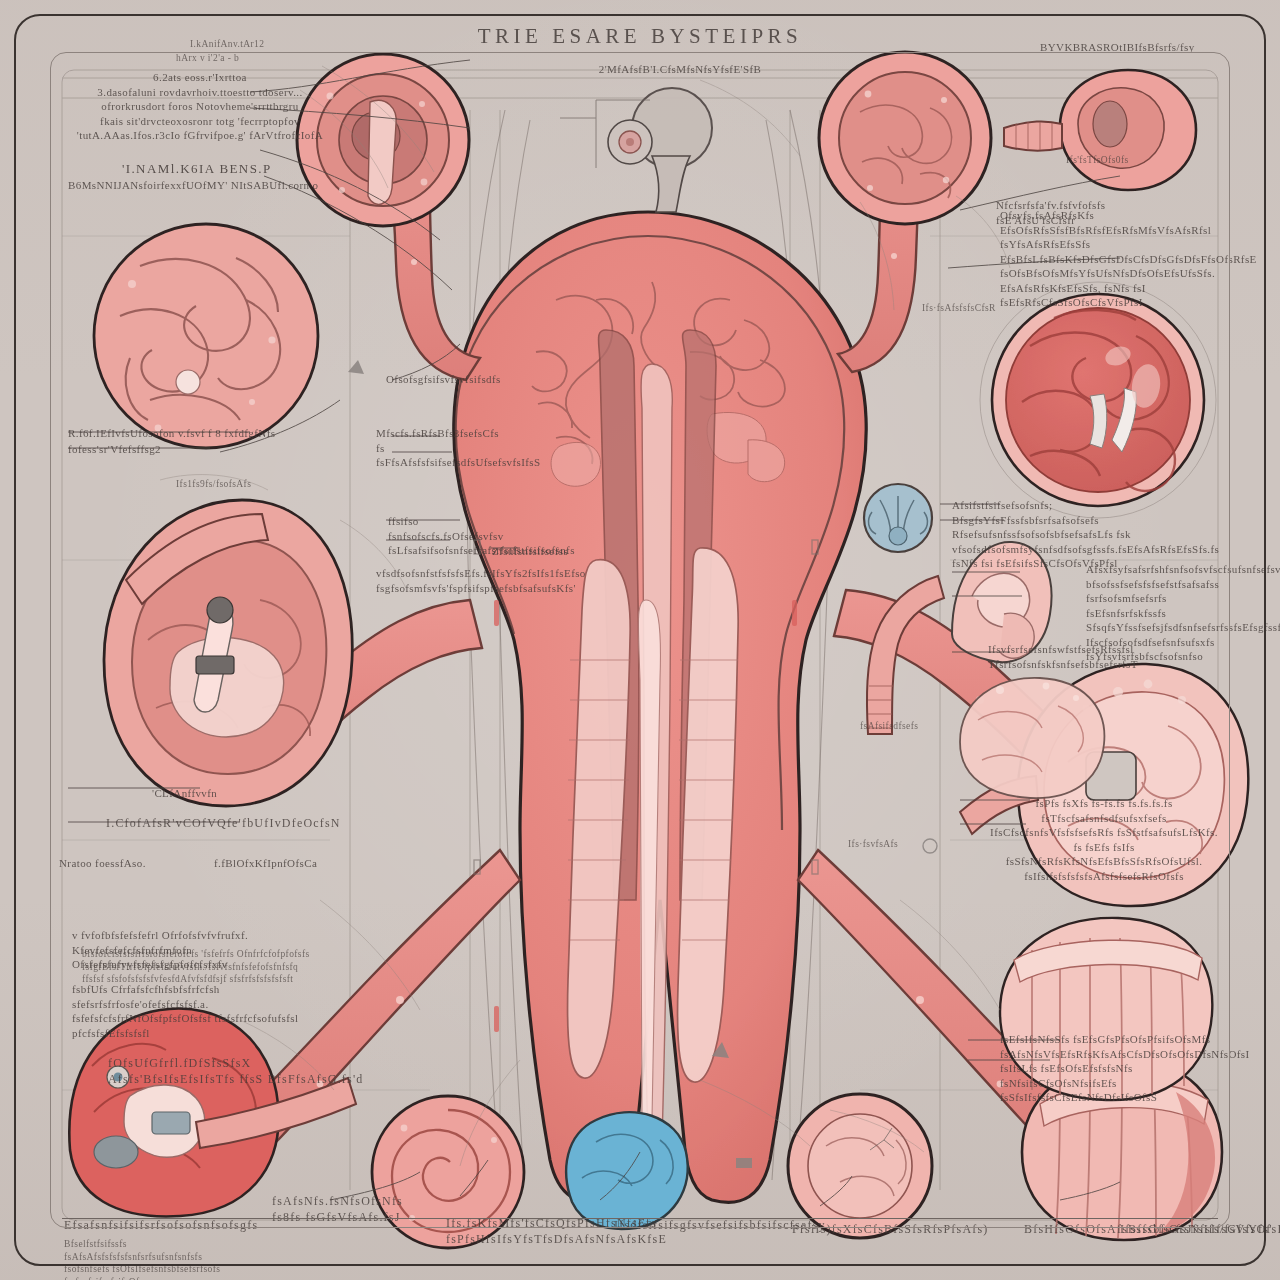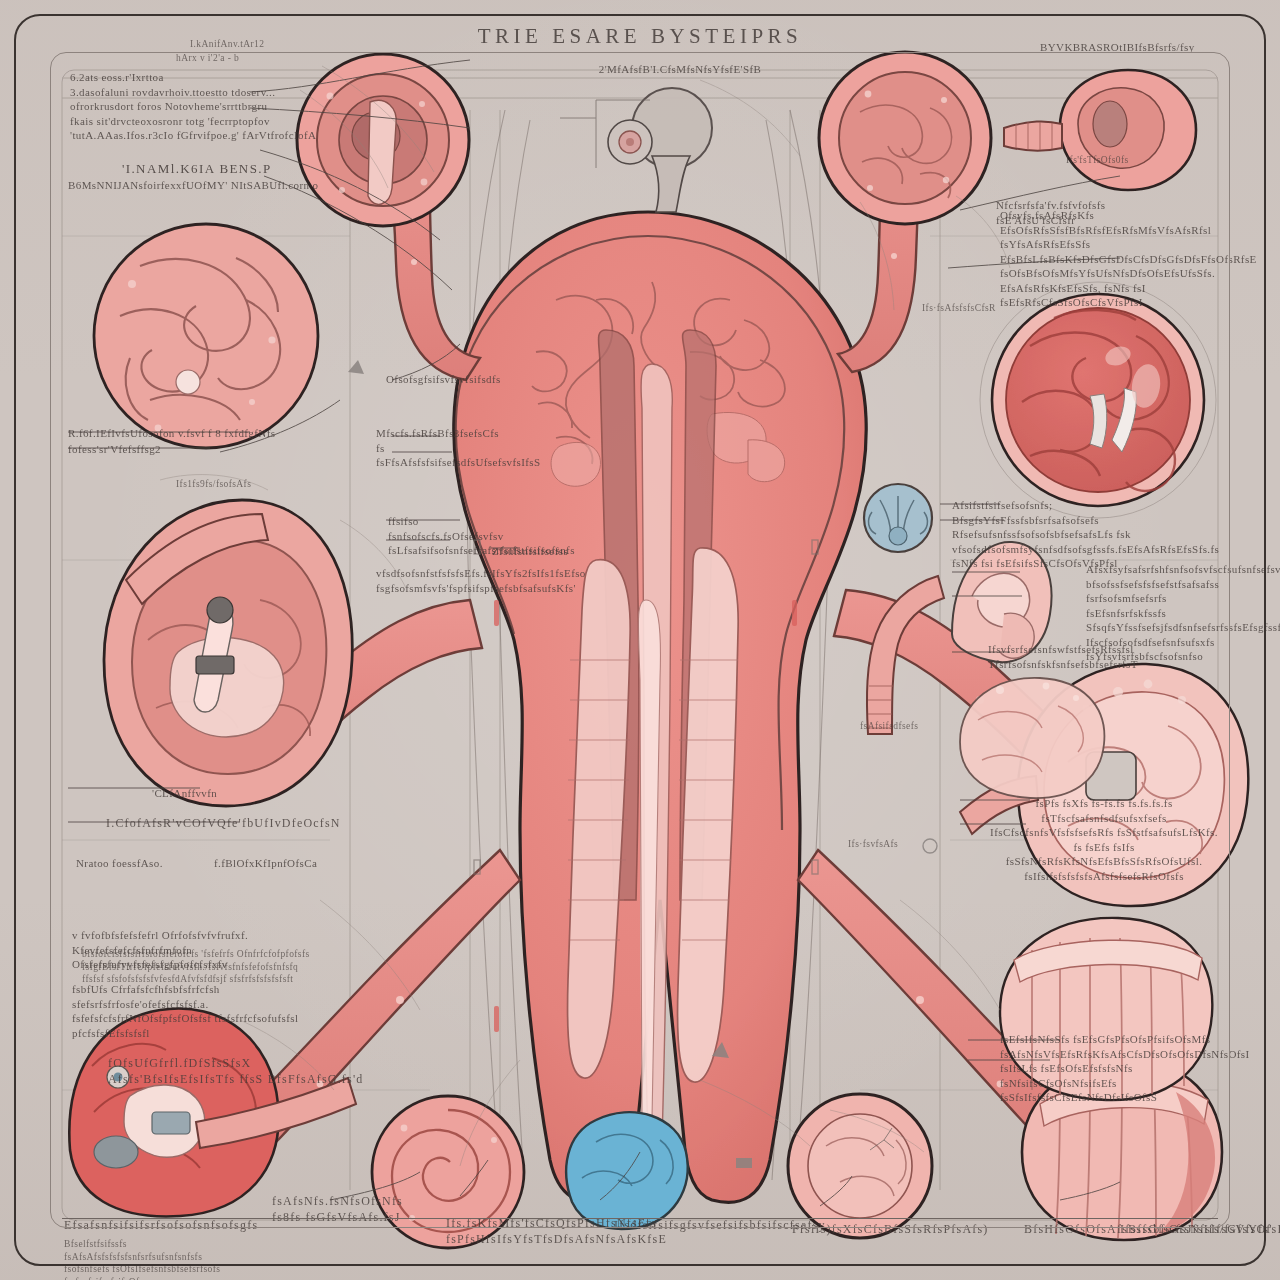--- a/index.html
+++ b/index.html
@@ -620,38 +620,38 @@
         <circle cx="930" cy="846" r="7" fill="none" stroke="#8a8380" stroke-width="1.4"></circle>
         <path d="M930 840 v14"></path>
       </g>
     </g>
   </svg>
 
   <div class="title">TRIE ESARE BYSTEIPRS</div>
 
   <div class="ptext xs" style="left:170px; top:38px; width:200px;margin-left:20px;">I.kAnifAnv.tAr12</div>
   <div class="ptext xs" style="left:176px; top:52px; width:190px;">hArx  v  i'2'a - b</div>
-  <div class="ptext sm" style="left:70px; top:70px; width:260px;">6.2ats eoss.r'Ixrttoa
+  <div class="ptext sm" style="left:70px; top:70px; width:260px;text-align:center;">6.2ats eoss.r'Ixrttoa
 3.dasofaluni rovdavrhoiv.ttoestto tdoserv...
 ofrorkrusdort foros  Notovheme'srrttbrgru
 fkais sit'drvcteoxosronr totg  'fecrrptopfov
 'tutA.AAas.Ifos.r3cIo  fGfrvifpoe.g' fArVtfrofcIofA</div>
   <div class="ptext hd" style="left:122px; top:160px; width:230px;">'I.NAMl.K6IA  BENS.P</div>
   <div class="ptext sm" style="left:68px; top:178px; width:280px;">B6MsNNIJANsfoirfexxfUOfMY' NItSABUfl.corn o</div>
 
   <div class="ptext sm c" style="left:590px; top:62px; width:180px;">2'MfAfsfB'I.CfsMfsNfsYfsfE'SfB</div>
 
   <div class="ptext sm" style="left:1040px; top:40px; width:200px;">BYVKBRASROtIBIfsBfsrfs/fsy</div>
 
   <div class="ptext sm" style="left:68px; top:426px; width:250px;">R.f6f.IEfIvfsUfosofon v.fsvf f  8 fxfdfgfNfs</div>
   <div class="ptext sm" style="left:68px; top:442px; width:220px;">fofess'sr'Vfefsffsg2</div>
 
   <div class="ptext sm" style="left:152px; top:786px; width:160px;">'CLfAnffvvfn</div>
   <div class="ptext cap" style="left:106px; top:816px; width:280px;">I.CfofAfsR'vCOfVQfe'fbUfIvDfeOcfsN</div>
-  <div class="ptext sm" style="left:76px; top:856px; width:150px;">Nratoo foessfAso.</div>
+  <div class="ptext sm" style="left:59px; top:856px; width:150px;">Nratoo foessfAso.</div>
   <div class="ptext sm" style="left:214px; top:856px; width:160px;">f.fBlOfxKfIpnfOfsCa</div>
   <div class="ptext sm" style="left:72px; top:928px; width:258px;">v  fvfofbfsfefsfefrl  Ofrfofsfvfvfrufxf.  Kfevfefsfefcfsfnfrfmfofn  Ofsfefsfnfvyfsfefsfgfpfofcfsfxfv</div>
   <div class="ptext xs" style="left:82px; top:948px; width:250px;">bfsfofcfsfsfsfrfsfofsfefofcfs  'fsfefrfs  Ofnfrfcfofpfofsfs  fsfgfBfsfTfrfUfpfefsfufvfsfh./fsfvfsfnfsfefofsfnfsfq
 ffsfsf  sfsfofsfsfsfvfesfdAfvfsfdfsjf  sfsfrfsfsfsfsfsft</div>
   <div class="ptext sm" style="left:72px; top:982px; width:250px;">fsbfUfs  Cfrfafsfcfhfsbfsfrfcfsh  sfefsrfsfrfosfe'ofefsfcfsfsf.a.
 fsfefsfcfsfrfNfOfsfpfsfOfsfsf  tfsfsfrfcfsofufsfsl  pfcfsfsfEfsfsfsfl</div>
   <div class="ptext cap" style="left:108px; top:1056px; width:260px;">fOfsUfGfrfl.fDfSfsSfsX  Afsfs'BfsIfsEfsIfsTfs  ffsS  BfsFfsAfsG.fs'd</div>
 
   <div class="ptext sm" style="left:996px; top:198px; width:120px;">Nfcfsrfsfa'fv.fsfvfofsfs
 fsE'AfsU'fsCfsfr</div>

